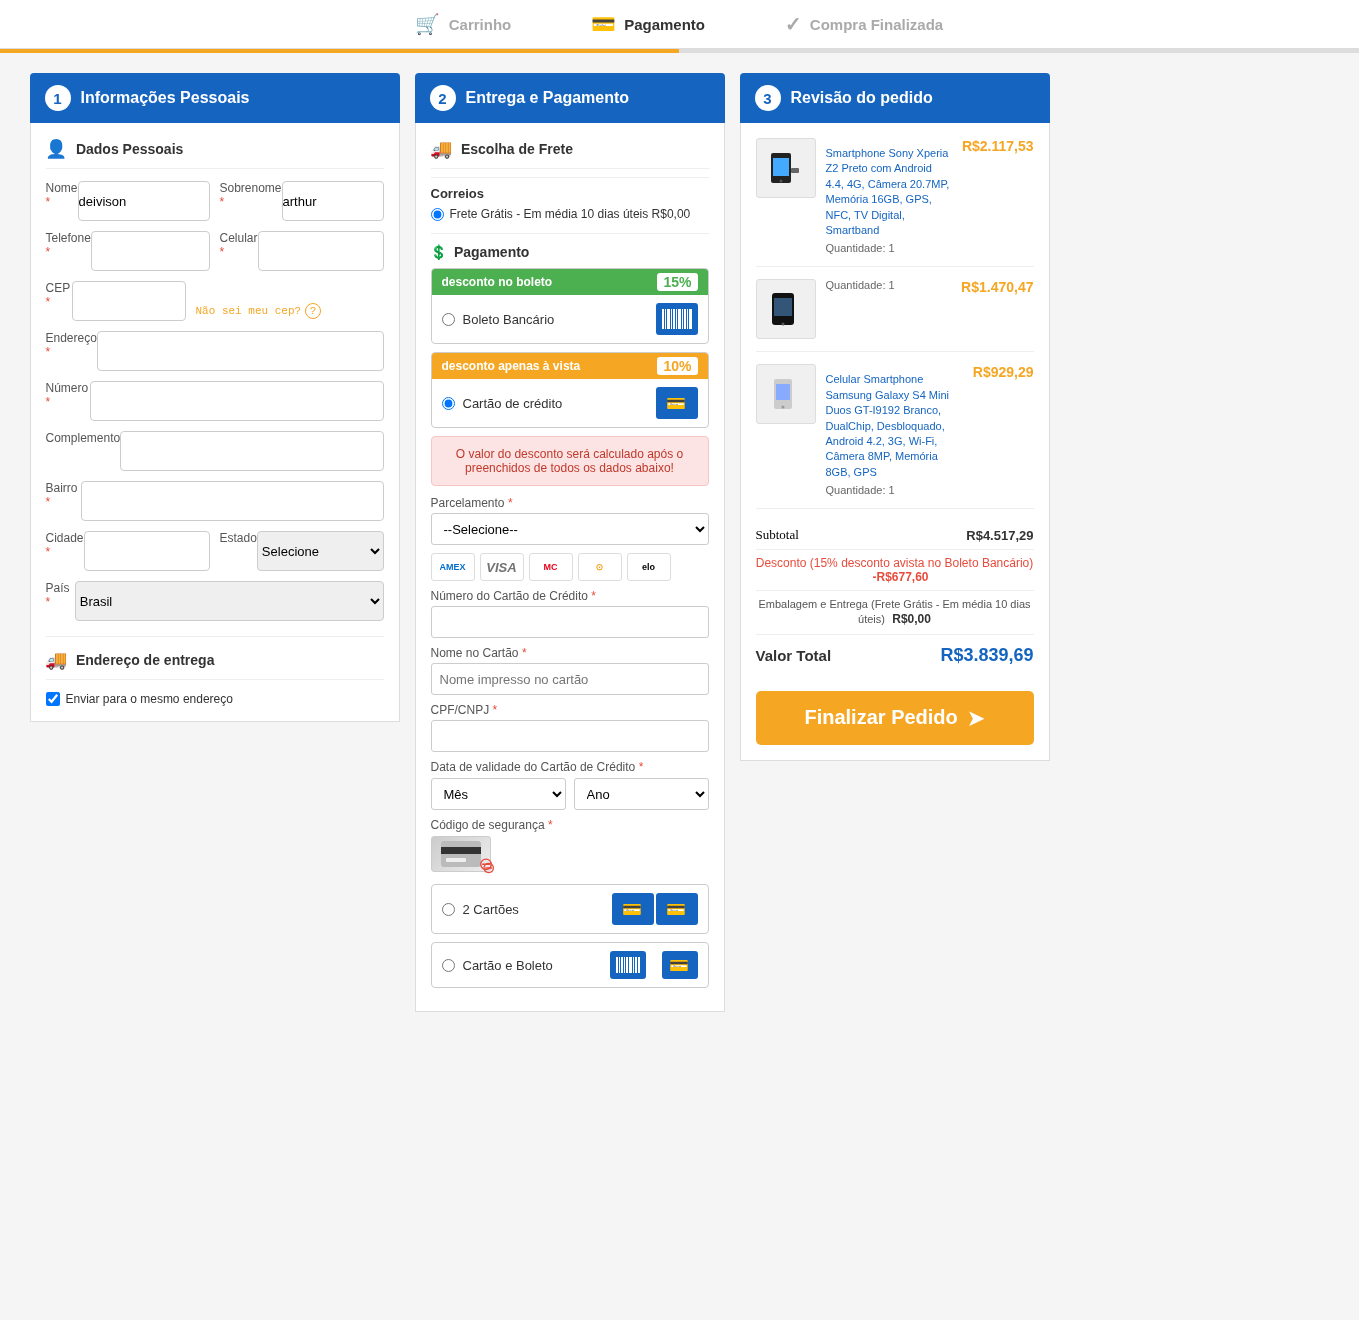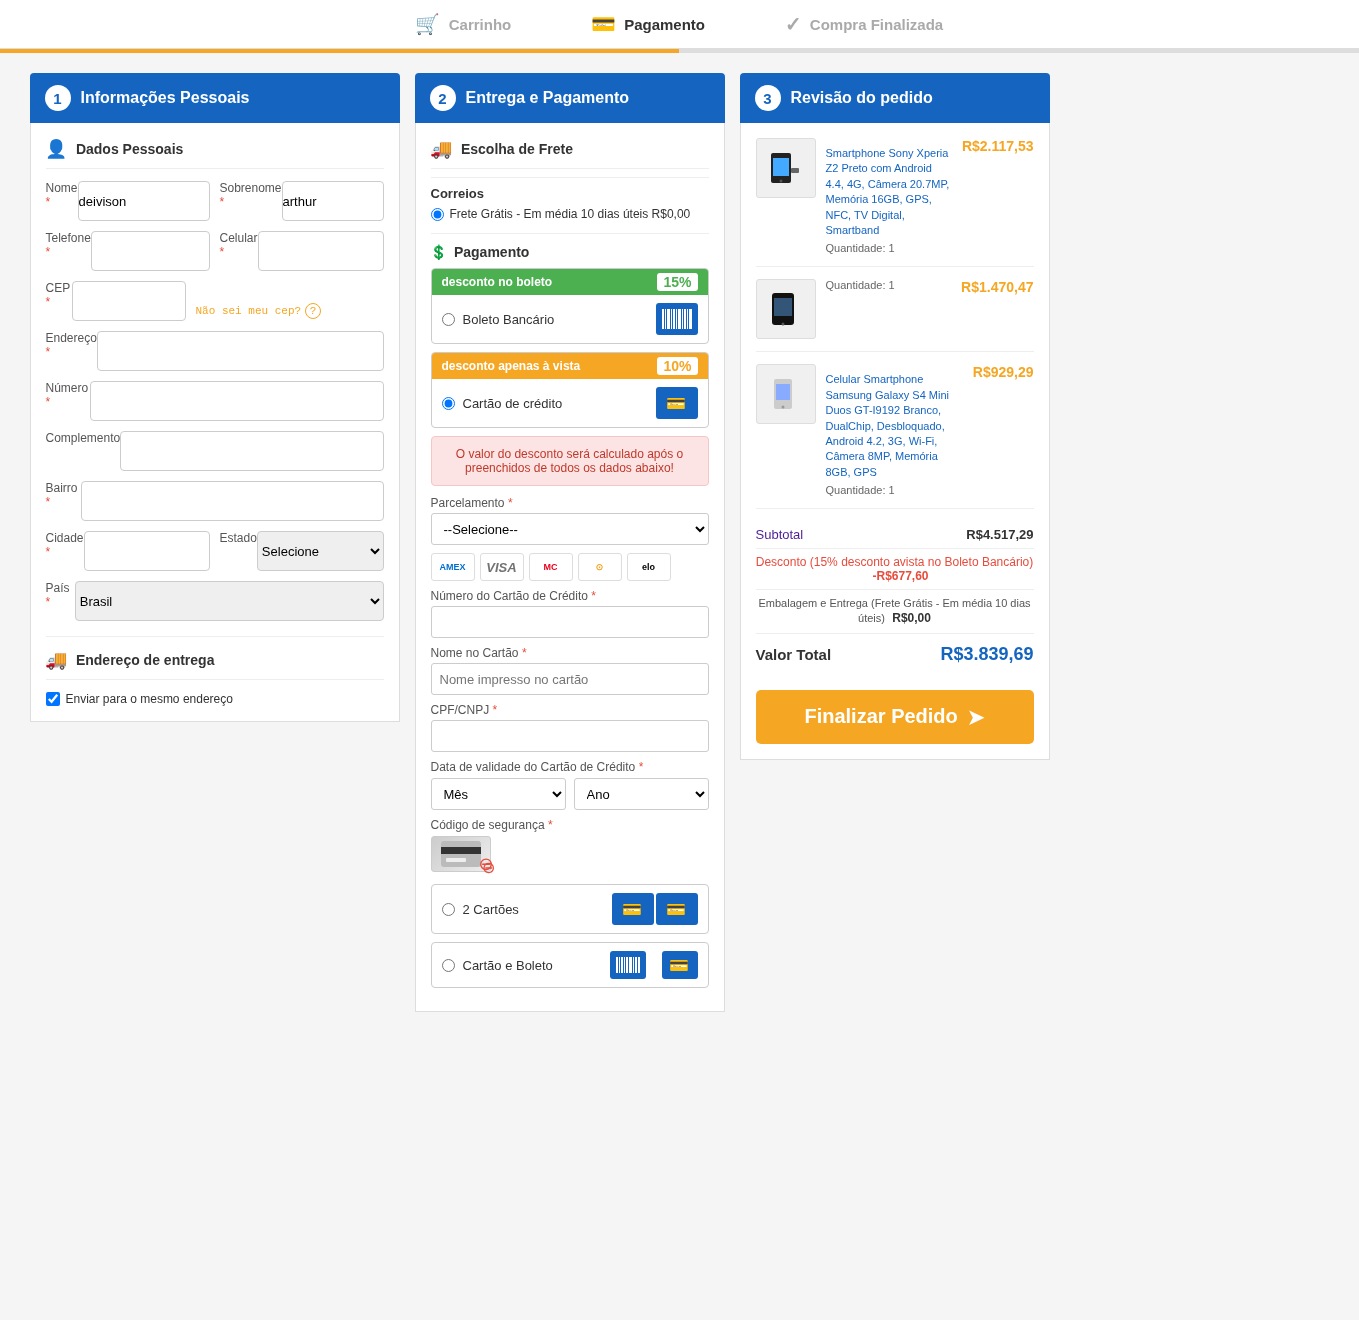--- a/index.html
+++ b/index.html
@@ -313,21 +313,21 @@
     }
 
     .summary-row {
       display: flex;
       justify-content: space-between;
       align-items: center;
       padding: 6px 0;
       font-size: 13px;
       border-bottom: 1px solid #eee;
     }
-    .summary-label { color: #4c1d95; }
+    .summary-label { color: #000000; font-family: Liberation Serif, serif; }
     .summary-value { font-weight: bold; }
     .summary-discount { color: #e74c3c; font-size: 12px; text-align: center; }
     .summary-total {
       display: flex;
       justify-content: space-between;
       align-items: center;
       padding: 10px 0;
       font-size: 15px;
       font-weight: bold;
     }

